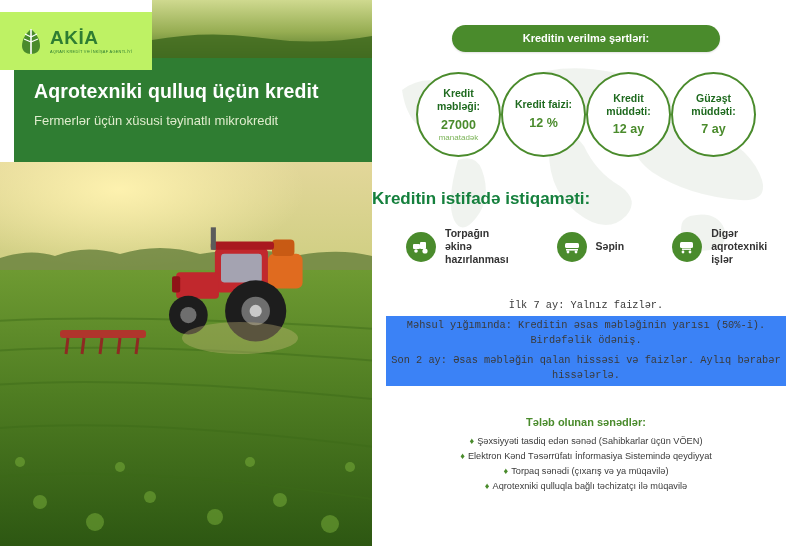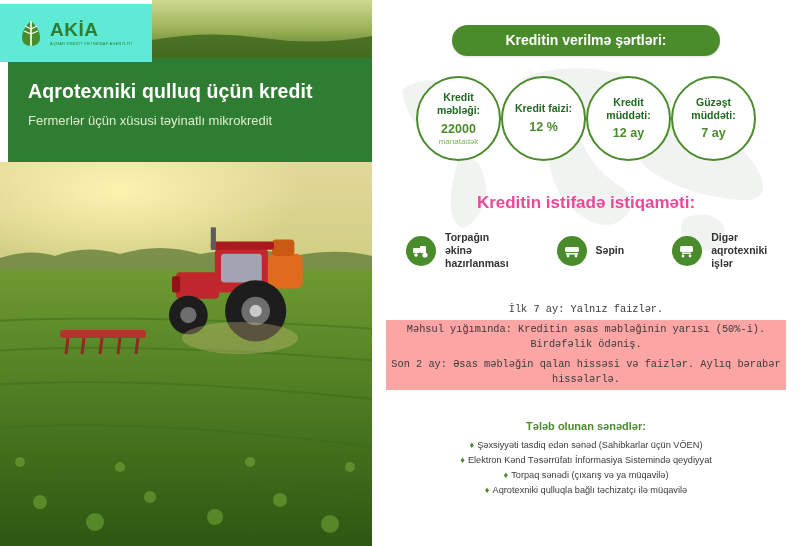--- a/index.html
+++ b/index.html
@@ -18,23 +18,23 @@
 
   
   .left {
     position: absolute;
     left: 0; top: 0;
     width: 372px; height: 546px;
     background: #ffffff;
   }
   .logo-band {
     position: absolute;
-    left: 0; top: 4px;
+    left: 0; top: 12px;
     width: 152px; height: 58px;
-    background: #5eead4;
+    background: #bef264;
     display: flex;
     align-items: center;
     padding-left: 18px;
     z-index: 5;
   }
   .logo-wrap { display: flex; align-items: center; gap: 6px; }
   .logo-mark { width: 26px; height: 28px; display: block; }
   .logo-text { display: flex; flex-direction: column; line-height: 1; }
   .logo-name {
     font-size: 19px; font-weight: bold; color: #2e7d32;
@@ -45,21 +45,21 @@
     margin-top: 3px; white-space: nowrap;
   }
   .hero-photo {
     position: absolute;
     left: 152px; top: 0;
     width: 220px; height: 58px;
     background: linear-gradient(180deg,#6f8f3a 0%, #8aa64a 50%, #5d8030 100%);
   }
   .green-band {
     position: absolute;
-    left: 8px; top: 58px;
+    left: 14px; top: 58px;
     width: 372px; height: 104px;
     background: #2f7d32;
     padding: 22px 20px 0 20px;
   }
   .green-band h1 {
     font-size: 19.5px; color: #ffffff; font-weight: bold;
     letter-spacing: 0.1px;
   }
   .green-band h2 {
     font-size: 13px; color: #dfeccd; font-weight: normal;
@@ -90,21 +90,21 @@
   }
   .right-inner { position: relative; z-index: 2; }
 
   .pill {
     margin: 0 auto;
     background: #4a8b2c;
     color: #fff;
     border-radius: 18px;
     text-align: center;
     font-weight: bold;
-    font-size: 14px;
+    font-size: 11px;
     padding: 7px 0 8px 0;
     box-shadow: 0 1px 2px rgba(0,0,0,0.12);
   }
   #cond-pill { width: 268px; margin-top: 25px; }
   #repay-pill { width: 268px; margin-top: 0; }
 
   .circles {
     display: flex;
     justify-content: center;
     margin-top: 20px;
@@ -125,24 +125,24 @@
     font-size: 10.5px; color: #1f6a1f; font-weight: bold; line-height: 1.2;
   }
   .circle .c-value {
     font-size: 12.5px; color: #4a8b2c; font-weight: bold; margin-top: 5px;
   }
   .circle .c-note {
     font-size: 8px; color: #7ab356; margin-top: 1px;
   }
 
   .section-title {
-    text-align: center;
+    text-align: left;
     font-size: 17px;
     font-weight: bold;
-    color: #ec4899;
+    color: #15803d;
     margin-top: 32px;
   }
 
   .uses {
     margin: 18px auto 0 auto;
     width: 360px;
     display: grid;
     grid-template-columns: 1fr 1fr 1fr 1fr;
     row-gap: 14px;
     column-gap: 6px;
@@ -174,21 +174,21 @@
     width: 400px;
     text-align: center;
     font-family: Liberation Mono, monospace;
   }
   .repay-line {
     font-size: 10.3px;
     color: #3a3a3a;
     padding: 2px 0;
     line-height: 1.5;
   }
-  .repay-line.hl { background: #fca5a5; }
+  .repay-line.hl { background: #3b82f6; }
 
   .docs {
     margin-top: 30px;
     text-align: center;
   }
   .docs-title {
     font-size: 11px;
     color: #4a8b2c;
     font-weight: bold;
     margin-bottom: 6px;
@@ -342,21 +342,21 @@
       </svg>
     </div>
 
     <div class="right-inner">
 
       <div class="pill" id="cond-pill">Kreditin verilmə şərtləri:</div>
 
       <div class="circles">
         <div class="circle">
           <span class="c-label">Kredit məbləği:</span>
-          <span class="c-value">22000</span>
+          <span class="c-value">27000</span>
           <span class="c-note">manatadək</span>
         </div>
         <div class="circle">
           <span class="c-label">Kredit faizi:</span>
           <span class="c-value">12 %</span>
           <span class="c-note"></span>
         </div>
         <div class="circle">
           <span class="c-label">Kredit müddəti:</span>
           <span class="c-value">12 ay</span>

